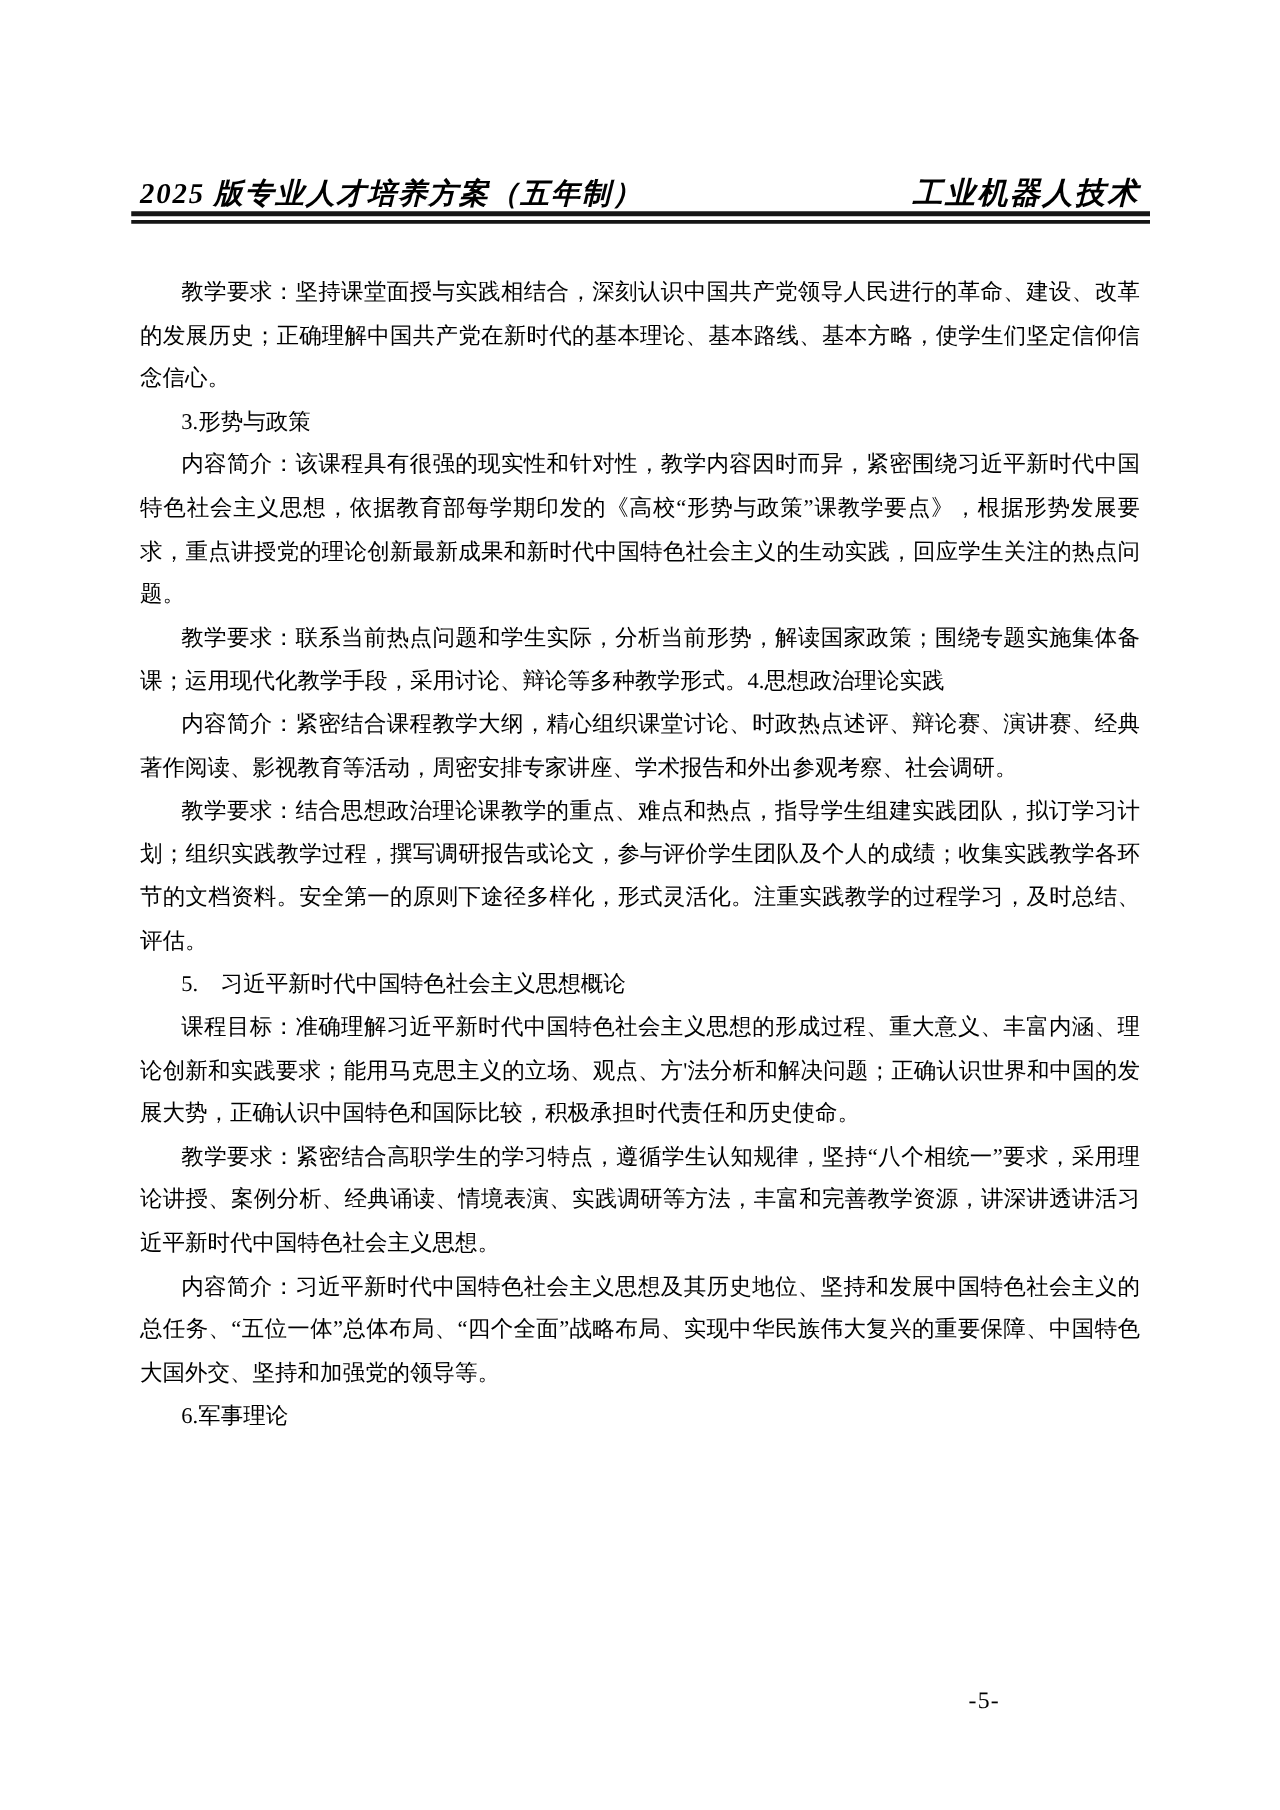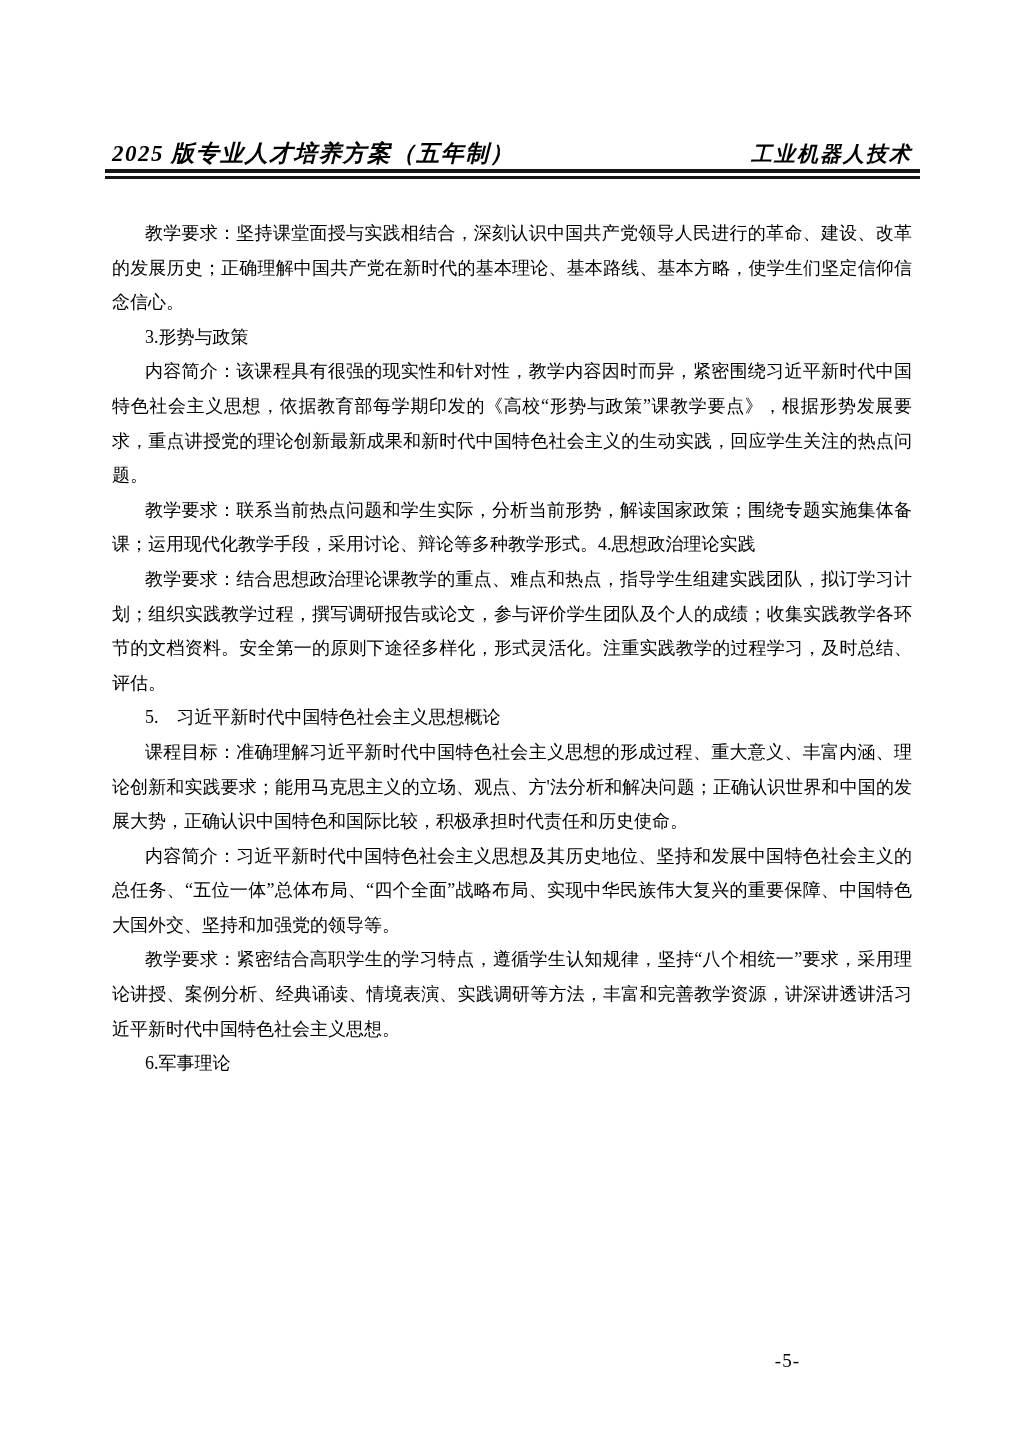--- a/index.html
+++ b/index.html
@@ -27,21 +27,21 @@
     align-items: baseline;
   }
   .header-left {
     font-size: 23px;
     font-weight: bold;
     font-style: italic;
     letter-spacing: 1.5px;
     white-space: nowrap;
   }
   .header-right {
-    font-size: 21px;
+    font-size: 24px;
     font-weight: bold;
     font-style: italic;
     letter-spacing: 2px;
     white-space: nowrap;
   }
   .header-rule {
     position: absolute;
     top: 169px;
     left: 105px;
     width: 815px;
@@ -85,23 +85,24 @@
     <span class="header-right">工业机器人技术</span>
   </div>
 
   <div class="header-rule"></div>
 
   <div class="doc-body">
     <p>教学要求：坚持课堂面授与实践相结合，深刻认识中国共产党领导人民进行的革命、建设、改革的发展历史；正确理解中国共产党在新时代的基本理论、基本路线、基本方略，使学生们坚定信仰信念信心。</p>
     <p>3.形势与政策</p>
     <p>内容简介：该课程具有很强的现实性和针对性，教学内容因时而异，紧密围绕习近平新时代中国特色社会主义思想，依据教育部每学期印发的《高校“形势与政策”课教学要点》，根据形势发展要求，重点讲授党的理论创新最新成果和新时代中国特色社会主义的生动实践，回应学生关注的热点问题。</p>
     <p>教学要求：联系当前热点问题和学生实际，分析当前形势，解读国家政策；围绕专题实施集体备课；运用现代化教学手段，采用讨论、辩论等多种教学形式。4.思想政治理论实践</p>
+    <p>内容简介：紧密结合课程教学大纲，精心组织课堂讨论、时政热点述评、辩论赛、演讲赛、经典著作阅读、影视教育等活动，周密安排专家讲座、学术报告和外出参观考察、社会调研。</p>
     <p>教学要求：结合思想政治理论课教学的重点、难点和热点，指导学生组建实践团队，拟订学习计划；组织实践教学过程，撰写调研报告或论文，参与评价学生团队及个人的成绩；收集实践教学各环节的文档资料。安全第一的原则下途径多样化，形式灵活化。注重实践教学的过程学习，及时总结、评估。</p>
     <p>5.　习近平新时代中国特色社会主义思想概论</p>
     <p>课程目标：准确理解习近平新时代中国特色社会主义思想的形成过程、重大意义、丰富内涵、理论创新和实践要求；能用马克思主义的立场、观点、方'法分析和解决问题；正确认识世界和中国的发展大势，正确认识中国特色和国际比较，积极承担时代责任和历史使命。</p>
+    <p>教学要求：紧密结合高职学生的学习特点，遵循学生认知规律，坚持“八个相统一”要求，采用理论讲授、案例分析、经典诵读、情境表演、实践调研等方法，丰富和完善教学资源，讲深讲透讲活习近平新时代中国特色社会主义思想。</p>
     <p>内容简介：习近平新时代中国特色社会主义思想及其历史地位、坚持和发展中国特色社会主义的总任务、“五位一体”总体布局、“四个全面”战略布局、实现中华民族伟大复兴的重要保障、中国特色大国外交、坚持和加强党的领导等。</p>
-    <p>教学要求：紧密结合高职学生的学习特点，遵循学生认知规律，坚持“八个相统一”要求，采用理论讲授、案例分析、经典诵读、情境表演、实践调研等方法，丰富和完善教学资源，讲深讲透讲活习近平新时代中国特色社会主义思想。</p>
     <p>6.军事理论</p>
   </div>
 
   <div class="footer">-5-</div>
 
 </div>
 
 </body></html>

